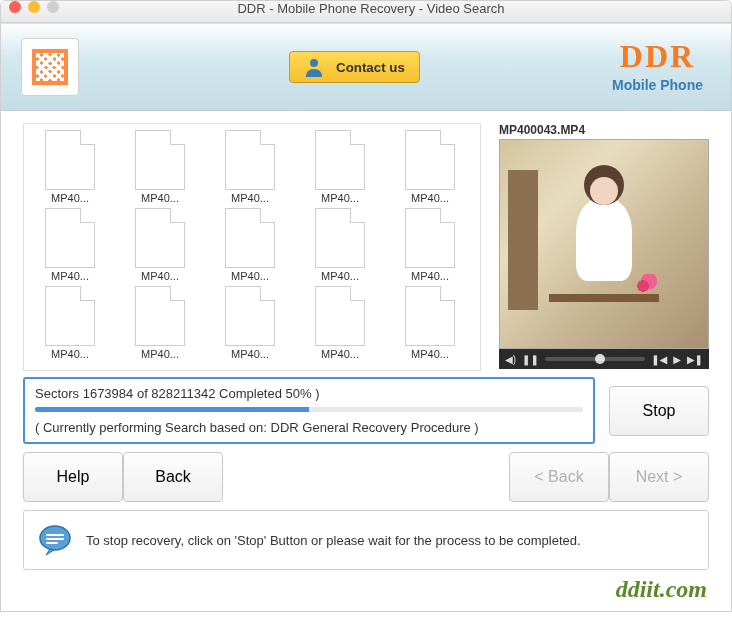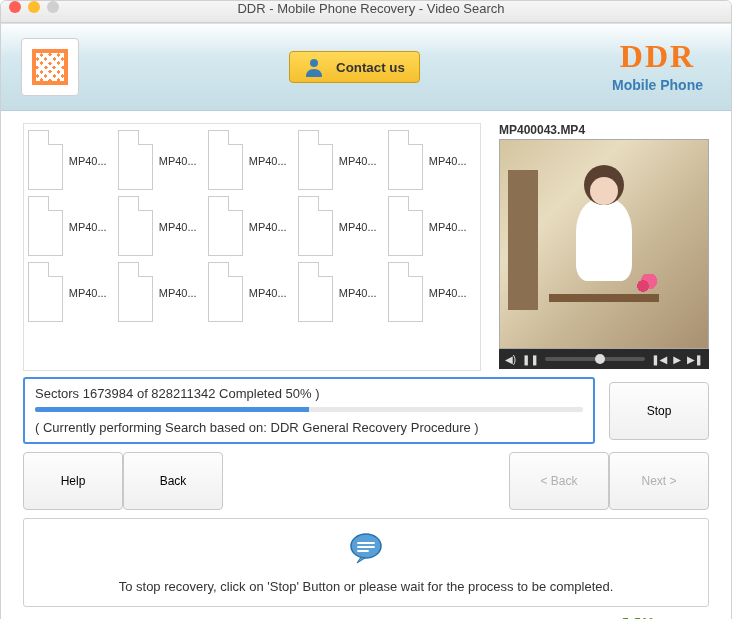--- a/index.html
+++ b/index.html
@@ -17,21 +17,21 @@
 .logo-inner { width: 36px; height: 36px; background: #ff8c42; position: relative; }
 .logo-inner::before { content: ''; position: absolute; inset: 4px; background: repeating-linear-gradient(45deg, #fff 0 3px, transparent 3px 6px), repeating-linear-gradient(-45deg, #fff 0 3px, transparent 3px 6px); }
 .contact-btn { margin-left: 210px; background: linear-gradient(#ffd956, #f5c02e); border: 1px solid #c99a1a; border-radius: 4px; padding: 5px 14px; display: flex; align-items: center; gap: 12px; font-weight: bold; color: #333; cursor: pointer; }
 .contact-icon { width: 20px; height: 20px; display: inline-block; }
 .brand { position: absolute; right: 28px; top: 14px; text-align: center; }
 .brand-ddr { font-family: Georgia, serif; font-size: 32px; font-weight: bold; color: #f47b20; letter-spacing: 2px; }
 .brand-sub { font-size: 14px; color: #3a7db5; font-weight: bold; margin-top: 2px; }
 .content { padding: 12px 22px 0; display: flex; gap: 18px; }
 .file-grid { flex: 1; border: 1px solid #e0e0e0; padding: 6px 4px; height: 248px; overflow: hidden; }
 .grid-inner { display: grid; grid-template-columns: repeat(5, 1fr); gap: 4px 2px; }
-.file-item { display: flex; flex-direction: row; align-items: center; width: 84px; }
+.file-item { display: flex; flex-direction: column; align-items: center; width: 84px; }
 .file-icon { width: 50px; height: 60px; border: 1px solid #ccc; background: #fff; position: relative; margin-bottom: 2px; }
 .file-icon::after { content: ''; position: absolute; top: -1px; right: -1px; width: 14px; height: 14px; background: #fff; border-left: 1px solid #ccc; border-bottom: 1px solid #ccc; transform-origin: top right; }
 .file-label { font-size: 11px; color: #333; white-space: nowrap; overflow: hidden; text-overflow: ellipsis; width: 70px; text-align: center; }
 .preview-col { width: 210px; }
 .preview-name { font-size: 12px; color: #333; margin-bottom: 2px; font-weight: bold; }
 .preview-box { width: 210px; height: 210px; border: 1px solid #aaa; background: linear-gradient(135deg, #d4c5a0 0%, #e8dcc0 30%, #c9b896 60%, #a89070 100%); position: relative; overflow: hidden; }
 .preview-scene { position: absolute; inset: 0; }
 .tree1 { position: absolute; left: 8px; top: 30px; width: 30px; height: 140px; background: #8a7050; }
 .child { position: absolute; left: 50%; top: 48%; transform: translate(-50%,-50%); width: 56px; height: 82px; background: #fff; border-radius: 40% 40% 20% 20%; }
 .child::before { content:''; position:absolute; top:-22px; left:50%; transform:translateX(-50%); width:28px; height:28px; background:#f2d5c0; border-radius:50%; box-shadow: 0 -6px 0 6px #5a4030; }
@@ -43,27 +43,27 @@
 .media-thumb { position: absolute; left: 50%; top: -3px; width: 10px; height: 10px; background: #ddd; border-radius: 50%; }
 .below-preview { display:flex; justify-content:flex-end; padding: 6px 22px 0; }
 .open-folder { width: 210px; padding: 3px 8px; background: linear-gradient(#fdfdfd,#f0f0f0); border: 1px solid #c8c8c8; border-radius: 4px; font-size: 12px; cursor: pointer; text-align: center; }
 .progress-row { display: flex; align-items: stretch; gap: 14px; padding: 6px 22px 0; }
 .progress-box { flex: 1; border: 2px solid #4a90e2; border-radius: 3px; padding: 7px 10px; }
 .progress-text { font-size: 13px; color: #333; margin-bottom: 6px; }
 .progress-bar { height: 5px; background: #e8e8e8; border-radius: 2px; overflow: hidden; margin-bottom: 8px; }
 .progress-fill { height: 100%; width: 50%; background: #4a90e2; }
 .progress-sub { font-size: 13px; color: #333; }
 .stop-col { width: 100px; display: flex; align-items: center; }
-.btn { padding: 21px 0; background: linear-gradient(#fdfdfd,#f0f0f0); border: 1px solid #c8c8c8; border-radius: 4px; font-size: 12px; cursor: pointer; text-align: center; }
+.btn { padding: 15px 0; background: linear-gradient(#fdfdfd,#f0f0f0); border: 1px solid #c8c8c8; border-radius: 4px; font-size: 16px; cursor: pointer; text-align: center; }
 .stop-btn { width: 100px; }
 .nav-row { display: flex; padding: 8px 22px 0; }
 .nav-row .btn { width: 100px; }
 .nav-spacer { flex: 1; }
 .btn.disabled { color: #b0b0b0; cursor: default; }
-.hint-box { margin: 8px 22px 0; border: 1px solid #d0d0d0; border-radius: 3px; padding: 12px 14px; display: flex; align-items: center; gap: 14px; flex-direction: column; }
+.hint-box { margin: 8px 22px 0; border: 1px solid #d0d0d0; border-radius: 3px; padding: 12px 14px; display: flex; align-items: center; gap: 14px; }
 .hint-icon { width: 34px; height: 34px; flex-shrink: 0; }
 .hint-text { font-size: 13px; color: #333; }
 .watermark { text-align: right; padding: 6px 24px 8px; font-family: Georgia, serif; font-size: 24px; font-weight: bold; font-style: italic; color: #5a8a2a; }
 </style>
 </head>
 <body>
 
 <div class="window">
   <div class="titlebar">
     <div class="traffic">

